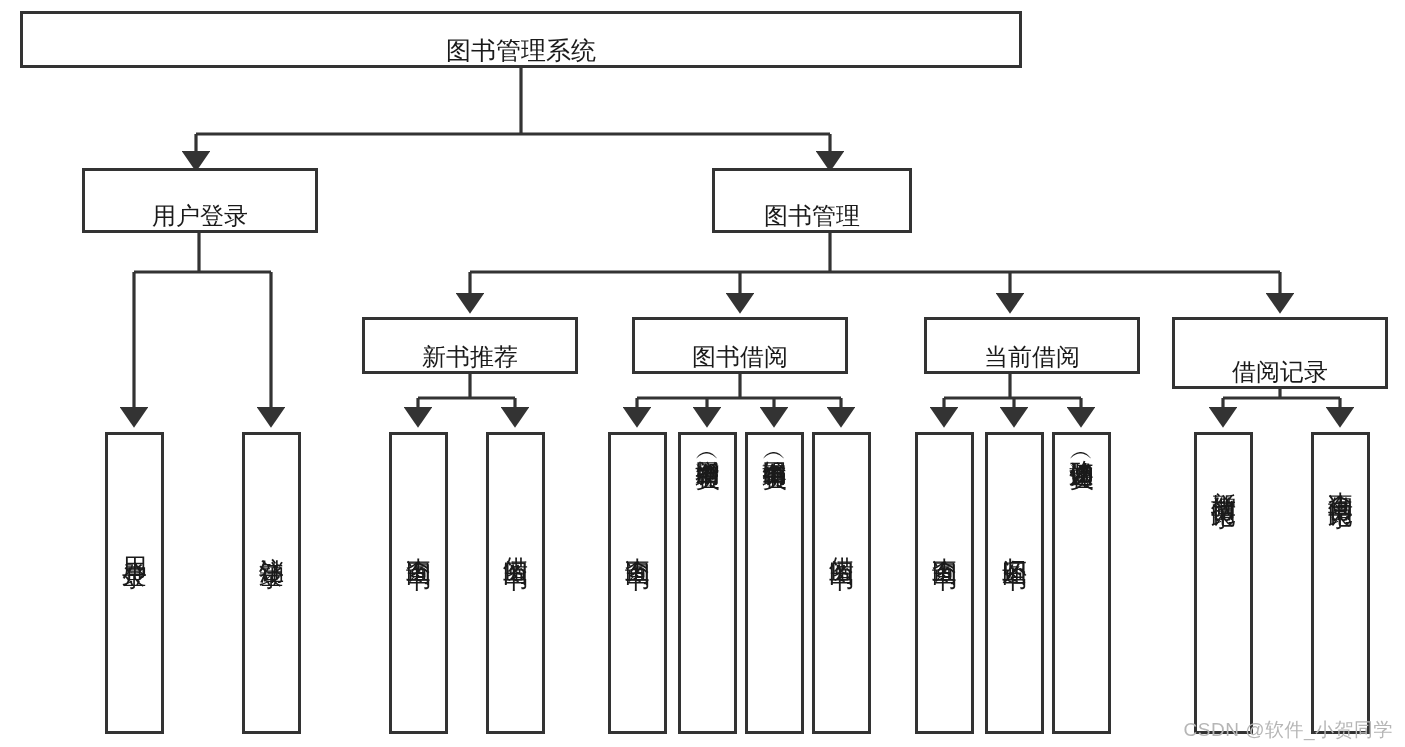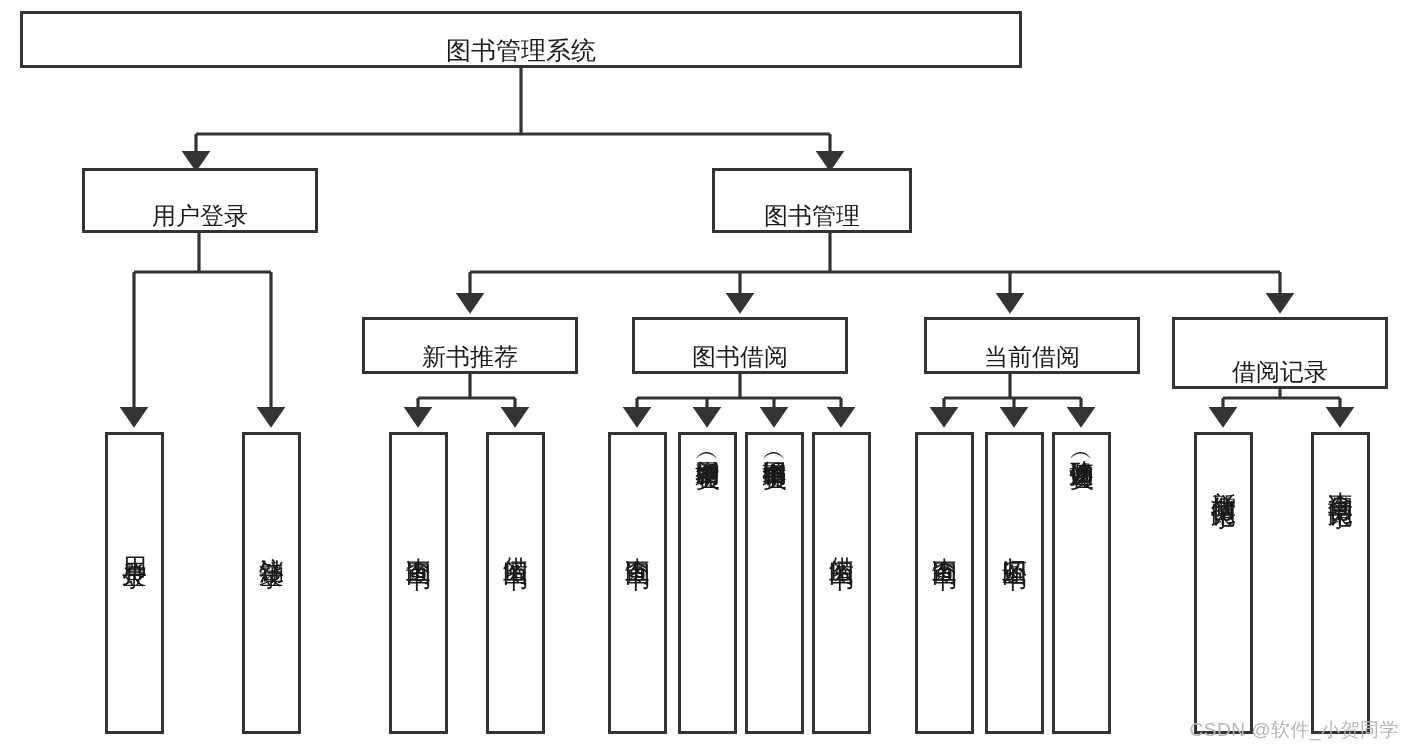--- a/index.html
+++ b/index.html
@@ -64,21 +64,21 @@
     letter-spacing: 1px;
   }
   .node-leaf.leaf-mid2 .node-label {
     padding-top: 96px;
   }
   .node-leaf.leaf-mid3 .node-label {
     padding-top: 30px;
   }
   #watermark {
     position: absolute;
-    right: 6px;
+    right: 12px;
     bottom: 4px;
     font-size: 19px;
     color: #b6b6b6;
     letter-spacing: 0.5px;
     white-space: nowrap;
     pointer-events: none;
   }
 </style>
 </head>
 <body>

